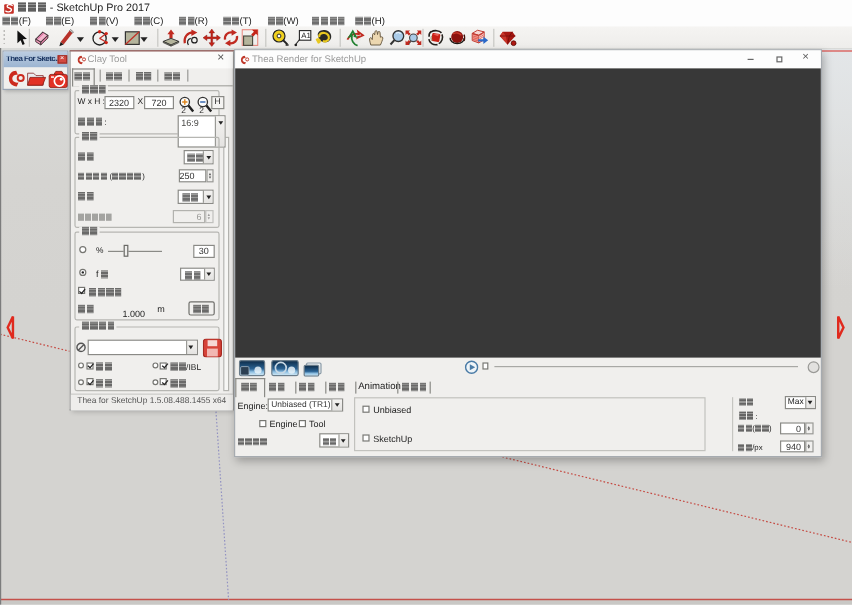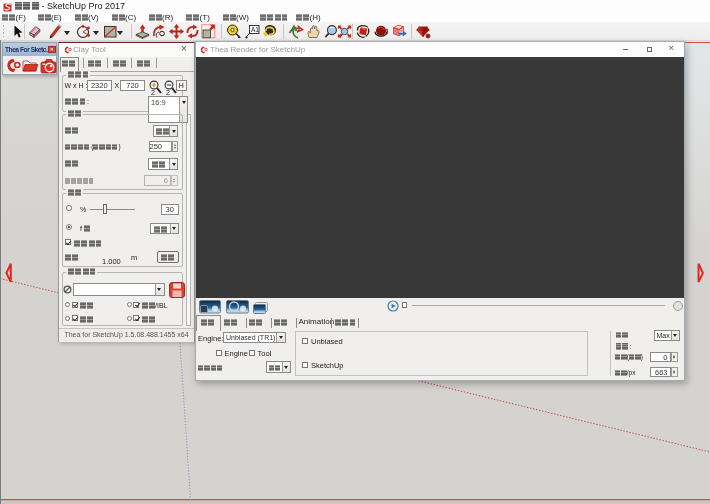--- a/index.html
+++ b/index.html
@@ -420,15 +420,15 @@
 <div class="ab" style="left:420px;top:289px"><span class="z z65" style="width:11.8px"></span></div>
 <div class="cmb" style="left:457.5px;top:287.5px;width:26px;height:11px">
       <span style="position:absolute;left:2px;top:1px;font-size:7px;color:#222">Max</span>
       <span class="ar" style="width:8px"></span>
     </div>
 <div class="ab" style="left:420px;top:300.5px"><span class="z z65" style="width:11.8px"></span><span style="font-size:6.5px;color:#222"> :</span></div>
 <div class="ab" style="left:419px;top:311px"><span class="z z65" style="width:11.8px"></span><span style="font-size:6.5px;color:#222">(</span><span class="z z65" style="width:11.8px"></span><span style="font-size:6.5px;color:#222">)</span></div>
 <div class="inp" style="left:453.5px;top:309.5px;width:21px;height:10.5px;text-align:right;padding-right:2px">0</div>
 <div class="spn" style="left:475px;top:309.5px;height:10.5px;width:7px"></div>
 <div class="ab" style="left:419px;top:327px"><span class="z z65" style="width:11.8px"></span><span style="font-size:6.5px;color:#222">/px</span></div>
-<div class="inp" style="left:453.5px;top:324.5px;width:21px;height:10.5px;text-align:right;padding-right:2px">663</div>
+<div class="inp" style="left:453.5px;top:324.5px;width:21px;height:10.5px;text-align:right;padding-right:2px">940</div>
 <div class="spn" style="left:475px;top:324.5px;height:10.5px;width:7px"></div>
 </div>
 
 </body></html>

